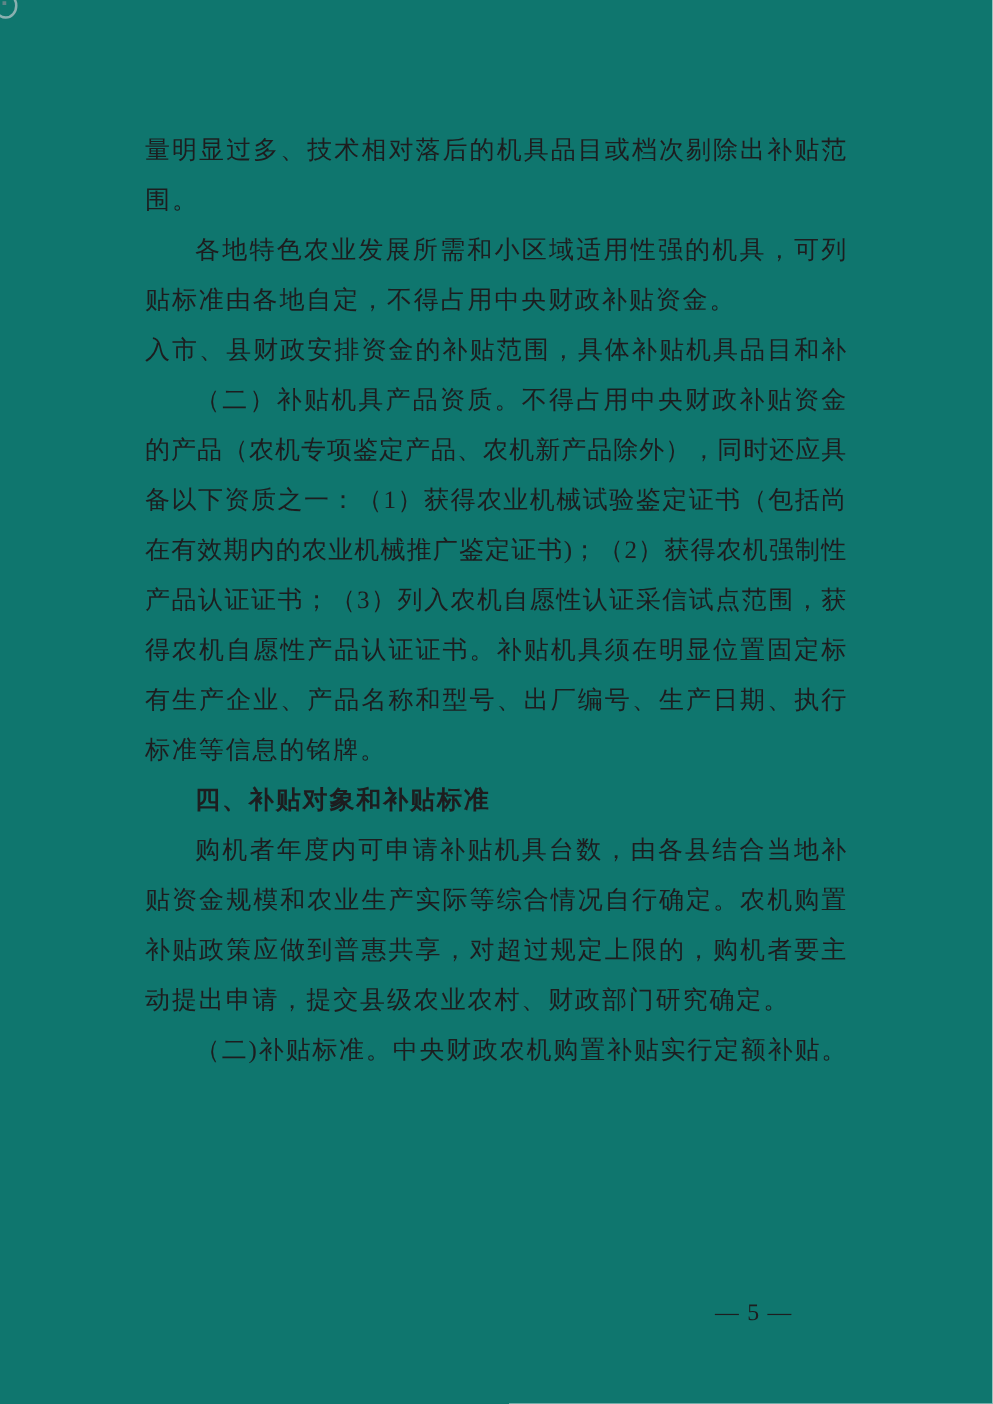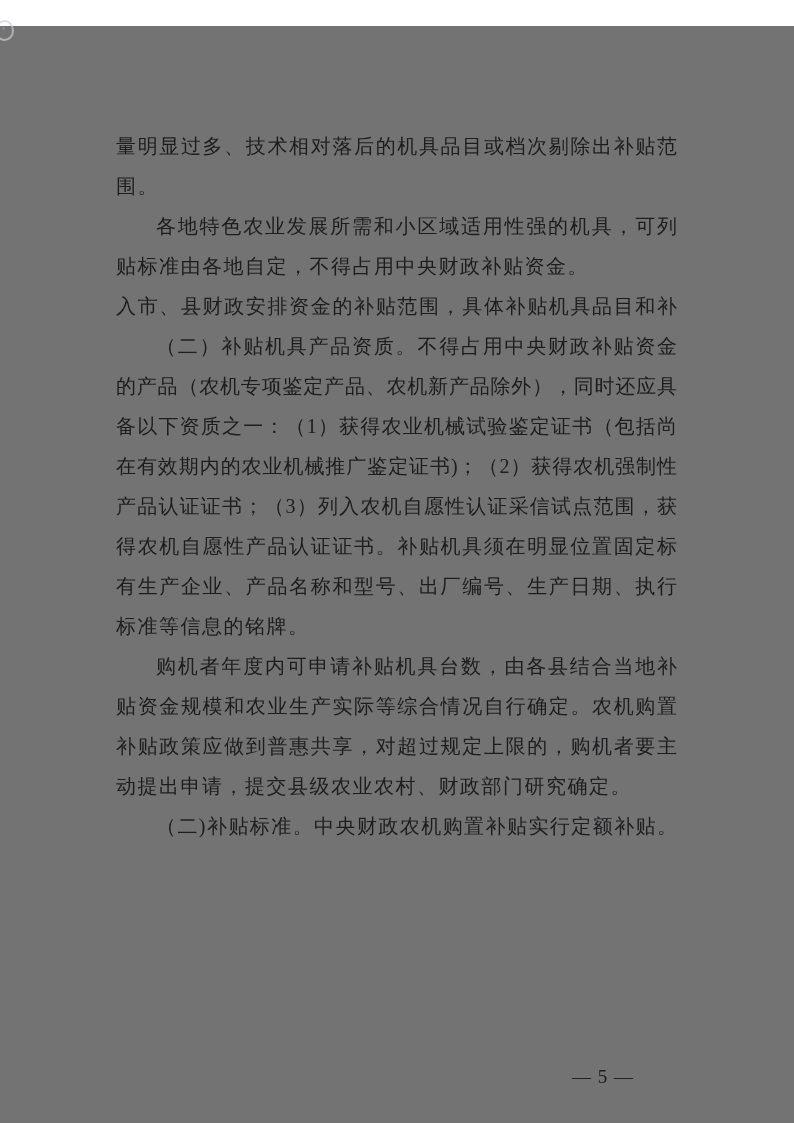--- a/index.html
+++ b/index.html
@@ -10,22 +10,21 @@
   body {
     width: 794px;
     height: 1123px;
     position: relative;
     overflow: hidden;
     font-family: "Liberation Serif", "DejaVu Serif", serif;
   }
   .page {
     position: absolute;
     inset: 0;
-    background: #737373;
-    margin-top: 26px;
+    background: #0f766e;
   }
   
   .scan-artifact {
     position: absolute;
     left: -5px;
     top: -6px;
     width: 15px;
     height: 17px;
     border: 2px solid #ccd0d4;
     border-radius: 50%;
@@ -103,20 +102,23 @@
         <div class="line fill indent">（二）补贴机具产品资质。不得占用中央财政补贴资金</div>
         <div class="line fill">的产品（农机专项鉴定产品、农机新产品除外），同时还应具</div>
         <div class="line fill">备以下资质之一：（1）获得农业机械试验鉴定证书（包括尚</div>
         <div class="line fill">在有效期内的农业机械推广鉴定证书)；（2）获得农机强制性</div>
         <div class="line fill">产品认证证书；（3）列入农机自愿性认证采信试点范围，获</div>
         <div class="line fill">得农机自愿性产品认证证书。补贴机具须在明显位置固定标</div>
         <div class="line fill">有生产企业、产品名称和型号、出厂编号、生产日期、执行</div>
         <div class="line">标准等信息的铭牌。</div>
       </div>
       <div class="paragraph">
+        <div class="line indent heading">四、补贴对象和补贴标准</div>
+      </div>
+      <div class="paragraph">
         <div class="line fill indent">购机者年度内可申请补贴机具台数，由各县结合当地补</div>
         <div class="line fill">贴资金规模和农业生产实际等综合情况自行确定。农机购置</div>
         <div class="line fill">补贴政策应做到普惠共享，对超过规定上限的，购机者要主</div>
         <div class="line">动提出申请，提交县级农业农村、财政部门研究确定。</div>
       </div>
       <div class="paragraph">
         <div class="line fill indent">（二)补贴标准。中央财政农机购置补贴实行定额补贴。</div>
       </div>
     </div>
   <div class="page-footer">— 5 —</div>

